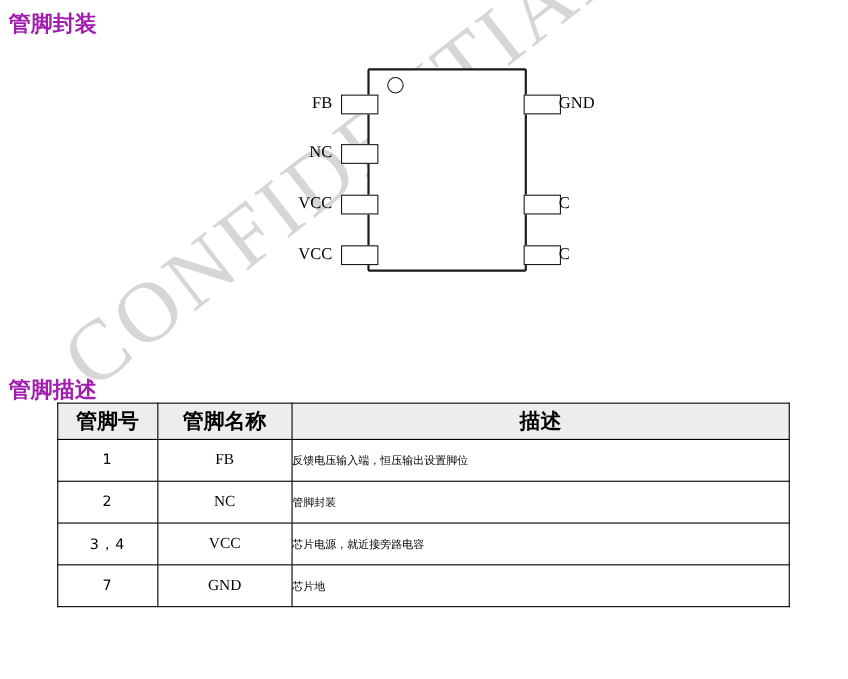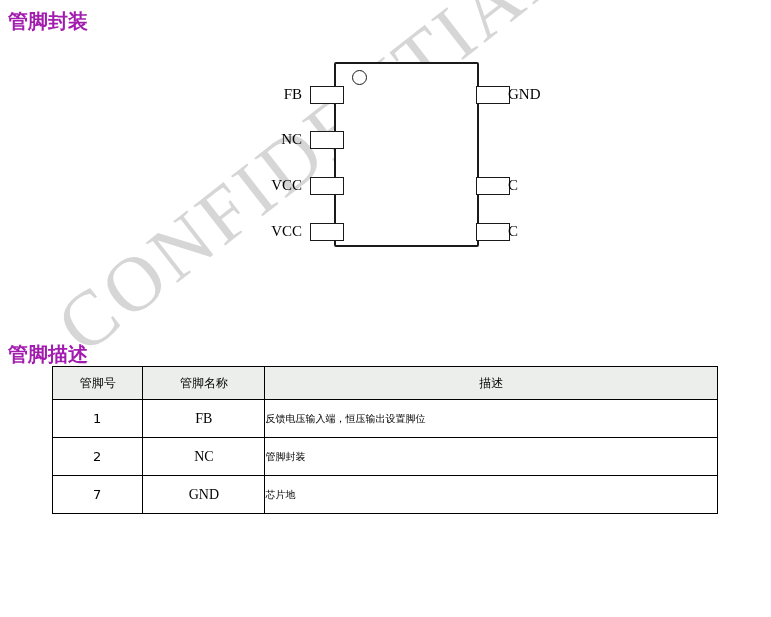--- a/index.html
+++ b/index.html
@@ -132,22 +132,22 @@
   }
   .pin-table th, .pin-table td {
     border: 1px solid #000;
     padding: 0;
     height: 37px;
     vertical-align: middle;
   }
   .pin-table thead th {
     background: #eceeec;
     font-family: "DejaVu Sans", sans-serif;
-    font-size: 12px;
-    font-weight: normal;
+    font-size: 19px;
+    font-weight: bold;
     text-align: center;
     height: 32px;
   }
   .col-num { width: 92px; }
   .col-name { width: 124px; }
   .col-desc { width: 466px; }
 
   .cell-center {
     text-align: center;
     font-family: "Liberation Serif", serif;
@@ -219,20 +219,25 @@
         <td class="cell-num">1</td>
         <td class="cell-center">FB</td>
         <td class="cell-desc">反馈电压输入端，恒压输出设置脚位</td>
       </tr>
       <tr>
         <td class="cell-num">2</td>
         <td class="cell-center">NC</td>
         <td class="cell-desc">管脚封装</td>
       </tr>
       <tr>
+        <td class="cell-num">3，4</td>
+        <td class="cell-center">VCC</td>
+        <td class="cell-desc">芯片电源，就近接旁路电容</td>
+      </tr>
+      <tr>
         <td class="cell-num">7</td>
         <td class="cell-center">GND</td>
         <td class="cell-desc">芯片地</td>
       </tr>
     </tbody>
   </table>
 
 </div>
 
 </body></html>

